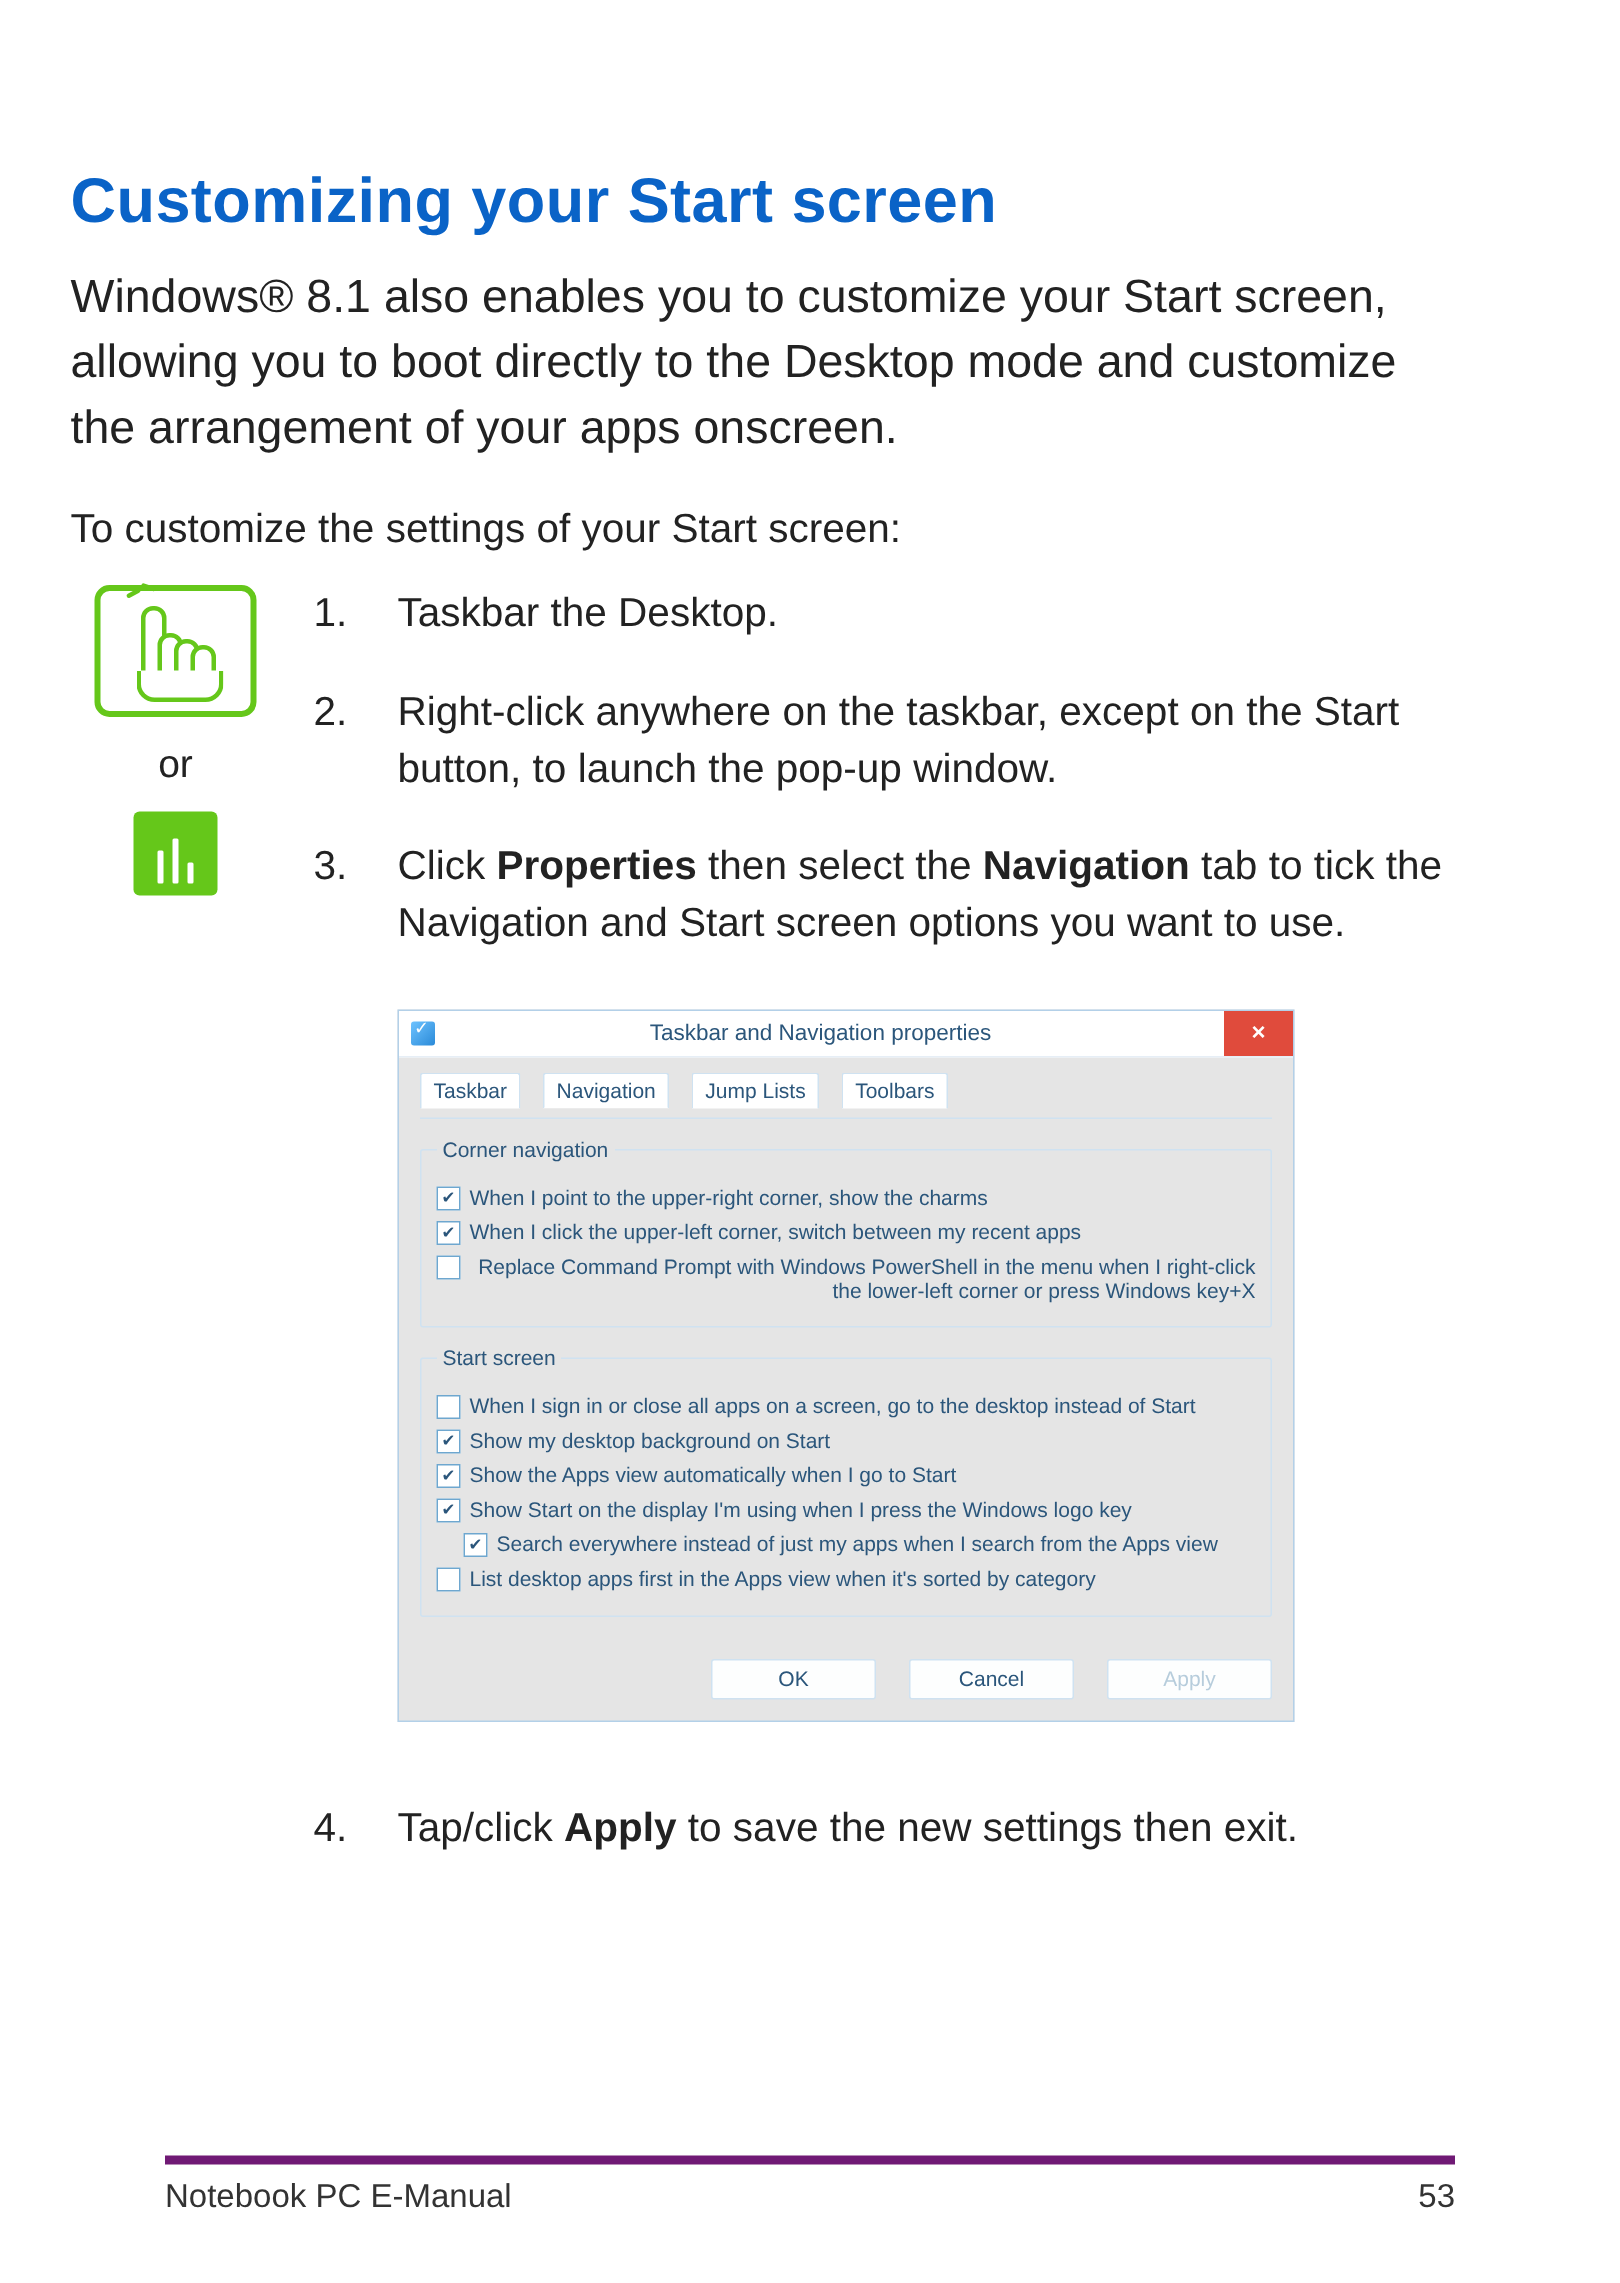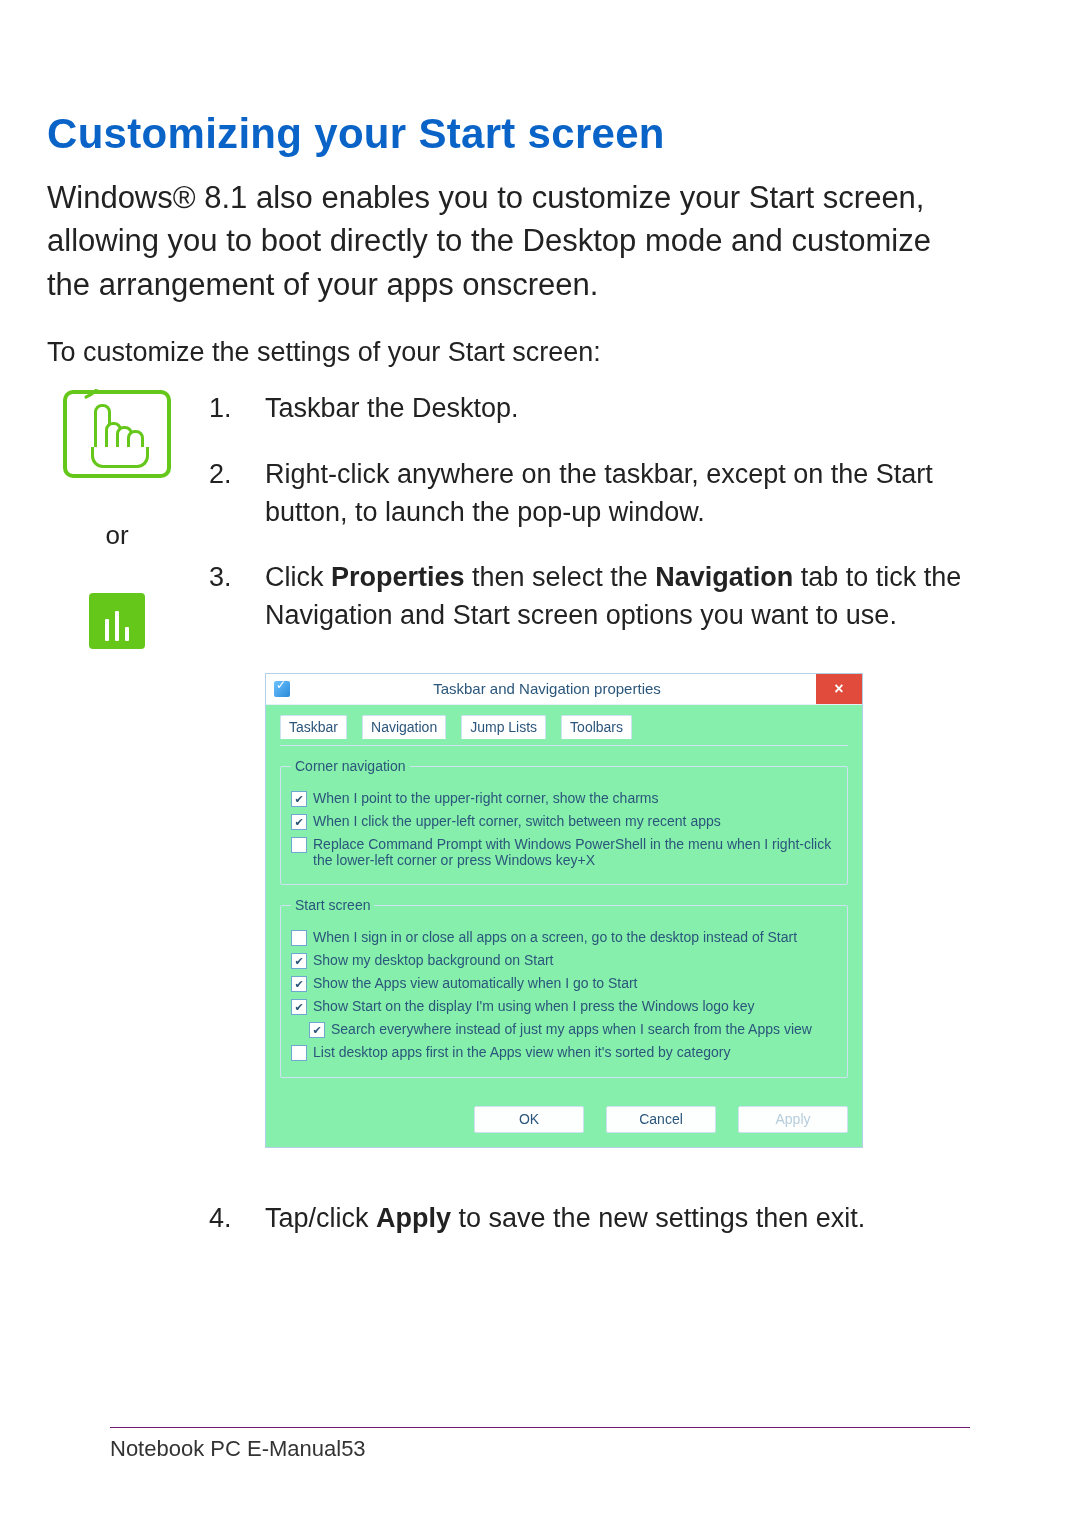--- a/index.html
+++ b/index.html
@@ -37,21 +37,21 @@
   .cols {
     display: flex;
     gap: 22px;
     align-items: flex-start;
   }
   .left-col {
     width: 140px;
     display: flex;
     flex-direction: column;
     align-items: center;
-    gap: 42px;
+    gap: 16px;
   }
   .or-text {
     font-size: 26px;
     color: #222;
     text-align: center;
   }
   .touch-icon {
     width: 100px;
     height: 80px;
     border: 4px solid #65c71a;
@@ -112,21 +112,21 @@
     width: 56px;
     flex: 0 0 56px;
   }
   ol.steps-list > li .txt { flex: 1; }
 
   
   .dlg {
     width: 596px;
     margin: 10px 0 24px 0;
     border: 1px solid #b3d0e8;
-    background:#86efac;
+    background:#e5e5e5;
     font-family: "Segoe UI", Tahoma, sans-serif;
     color:#2b567b;
     font-size: 15px;
     line-height: 1.15;
   }
   .dlg-titlebar {
     display:flex; align-items:center; height:30px;
     background:#fff;
     border-bottom:1px solid #e6eef6;
   }
@@ -168,20 +168,21 @@
     color:#2b567b;
     padding:0 4px;
   }
   .chk {
     display:flex;
     align-items:flex-start;
     gap:6px;
     margin:6px 0;
     color:#2b567b;
     font-size:14px;
+    text-align:right;
   }
   .chk.indent { margin-left:18px; }
   .chk .box {
     flex:0 0 14px;
     width:14px; height:14px;
     border:1px solid #6ea7cf;
     background:#fff;
     margin-top:1px;
     display:flex; align-items:center; justify-content:center;
     font-size:11px; color:#2b567b; line-height:1;
@@ -197,24 +198,24 @@
     border:1px solid #cfe2f1;
     background:#fdfefe;
     color:#2b567b;
     text-align:center;
     border-radius:2px;
   }
   .dlg-btn.disabled { color:#b7cddc; }
 
   .footer {
     position:absolute;
-    left:110px; right:110px; bottom:60px;
-    border-top:1px solid #701a75;
+    left:110px; right:110px; bottom:45px;
+    border-top:6px solid #701a75;
     padding-top:8px;
-    display:flex; 
+    display:flex; justify-content:space-between;
     font-size:22px;
     color:#333;
   }
 </style>
 </head>
 <body>
 
 <div class="page">
 
   <h1 class="section-title">Customizing your Start screen</h1>

